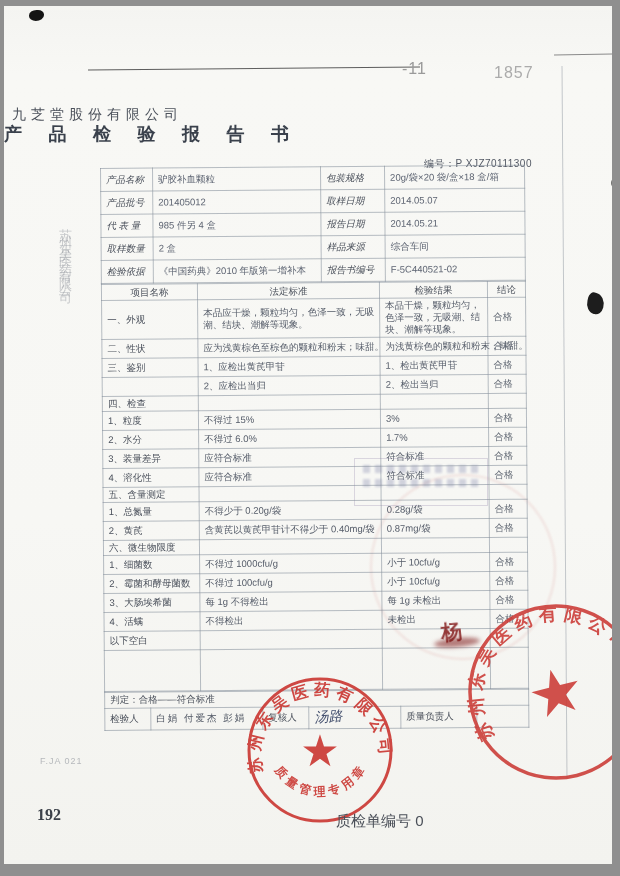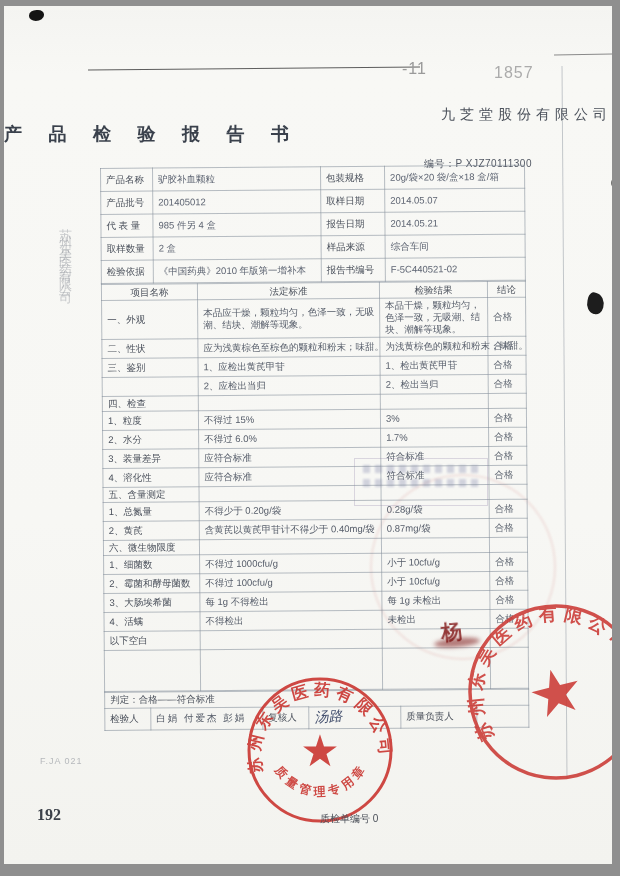--- a/index.html
+++ b/index.html
@@ -26,21 +26,21 @@
     color:rgba(125,130,140,0.40);filter:blur(0.4px);
   }
   .corner-code{position:absolute;left:36px;top:750px;font-size:9px;color:rgba(120,125,135,0.5);letter-spacing:1px;}
   .blot1{position:absolute;left:25px;top:4px;width:15px;height:11px;background:#141414;border-radius:50% 40% 55% 45%;}
   .blot2{position:absolute;left:583px;top:287px;width:17px;height:21px;background:#1d1d1d;border-radius:30% 60% 40% 55%;transform:rotate(14deg);}
   .blot3{position:absolute;left:607px;top:172px;width:8px;height:10px;background:#6f6f6e;border-radius:50%;}
   .vline-right{position:absolute;left:560px;top:60px;width:1px;height:712px;background:rgba(130,140,150,0.45);transform:rotate(-0.4deg);}
 
   
   .company{
-    position:absolute;left:0;top:100px;width:608px;text-align:right;
+    position:absolute;left:8px;top:100px;width:608px;text-align:left;
     font-family:"Liberation Serif","DejaVu Serif",serif;
     font-size:14px;letter-spacing:5px;color:#4b515b;
   }
   .doc-title{
     position:absolute;left:0;top:116px;width:592px;text-align:left;
     font-family:"Liberation Serif","DejaVu Serif",serif;
     font-size:18px;font-weight:bold;letter-spacing:11px;color:#3a414c;
   }
   .report-no{
     position:absolute;left:288px;top:151px;width:240px;text-align:right;
@@ -50,21 +50,21 @@
   
   .tilt{position:absolute;left:96px;top:162px;width:428px;transform:rotate(-0.45deg);transform-origin:0 0;color:#474d58;}
   table{border-collapse:collapse;table-layout:fixed;width:424px;}
   td,th{
     border:1px solid rgba(128,138,152,0.55);
     font-size:9.5px;font-weight:normal;line-height:1.25;
     padding:1px 5px;vertical-align:middle;text-align:left;
     overflow:visible;white-space:nowrap;
   }
   .t-info td{height:20px;}
-  .t-info td.lab{color:#4a505b;}
+  .t-info td.lab{color:#4a505b;font-style:italic;}
   .t-info td.val{color:#5d6472;}
   .t-items th{height:13px;text-align:center;color:#4a505b;}
   .t-items td{height:16px;color:#555c69;}
   .t-items td.c-name{color:#4a505b;}
   .t-items td.c-ver{text-align:left;color:#636a75;}
   .t-items tr.tall td{height:34px;white-space:normal;}
   .t-items tr.sec td{height:12px;}
   .t-items tr.blank td{height:16px;}
   .t-items tr.filler td{height:38px;}
   .t-foot td{font-size:9.5px;}
@@ -99,21 +99,21 @@
     height:8px;margin:6px 8px;background:
     repeating-linear-gradient(90deg,rgba(110,115,160,0.28) 0 7px,transparent 7px 12px);
     filter:blur(1px);
   }
 
   
   .pg-num{position:absolute;left:33px;top:800px;font-size:16px;font-weight:bold;color:#3c4149;
     font-family:"Liberation Serif","DejaVu Serif",serif;}
   .bottom-company{position:absolute;left:99px;top:798px;font-size:17px;color:#40454e;letter-spacing:1px;
     font-family:"Liberation Serif","DejaVu Serif",serif;}
-  .bottom-docno{position:absolute;left:316px;top:806px;font-size:10px;color:#4a4f58;}
+  .bottom-docno{position:absolute;left:332px;top:806px;font-size:15px;color:#4a4f58;}
 </style>
 </head>
 <body>
 
 <div class="paper">
 
   <div class="fax-line"></div>
   <div class="fax-line2"></div>
   <div class="fax-num n1">-11</div>
   <div class="fax-num n2">1857</div>

